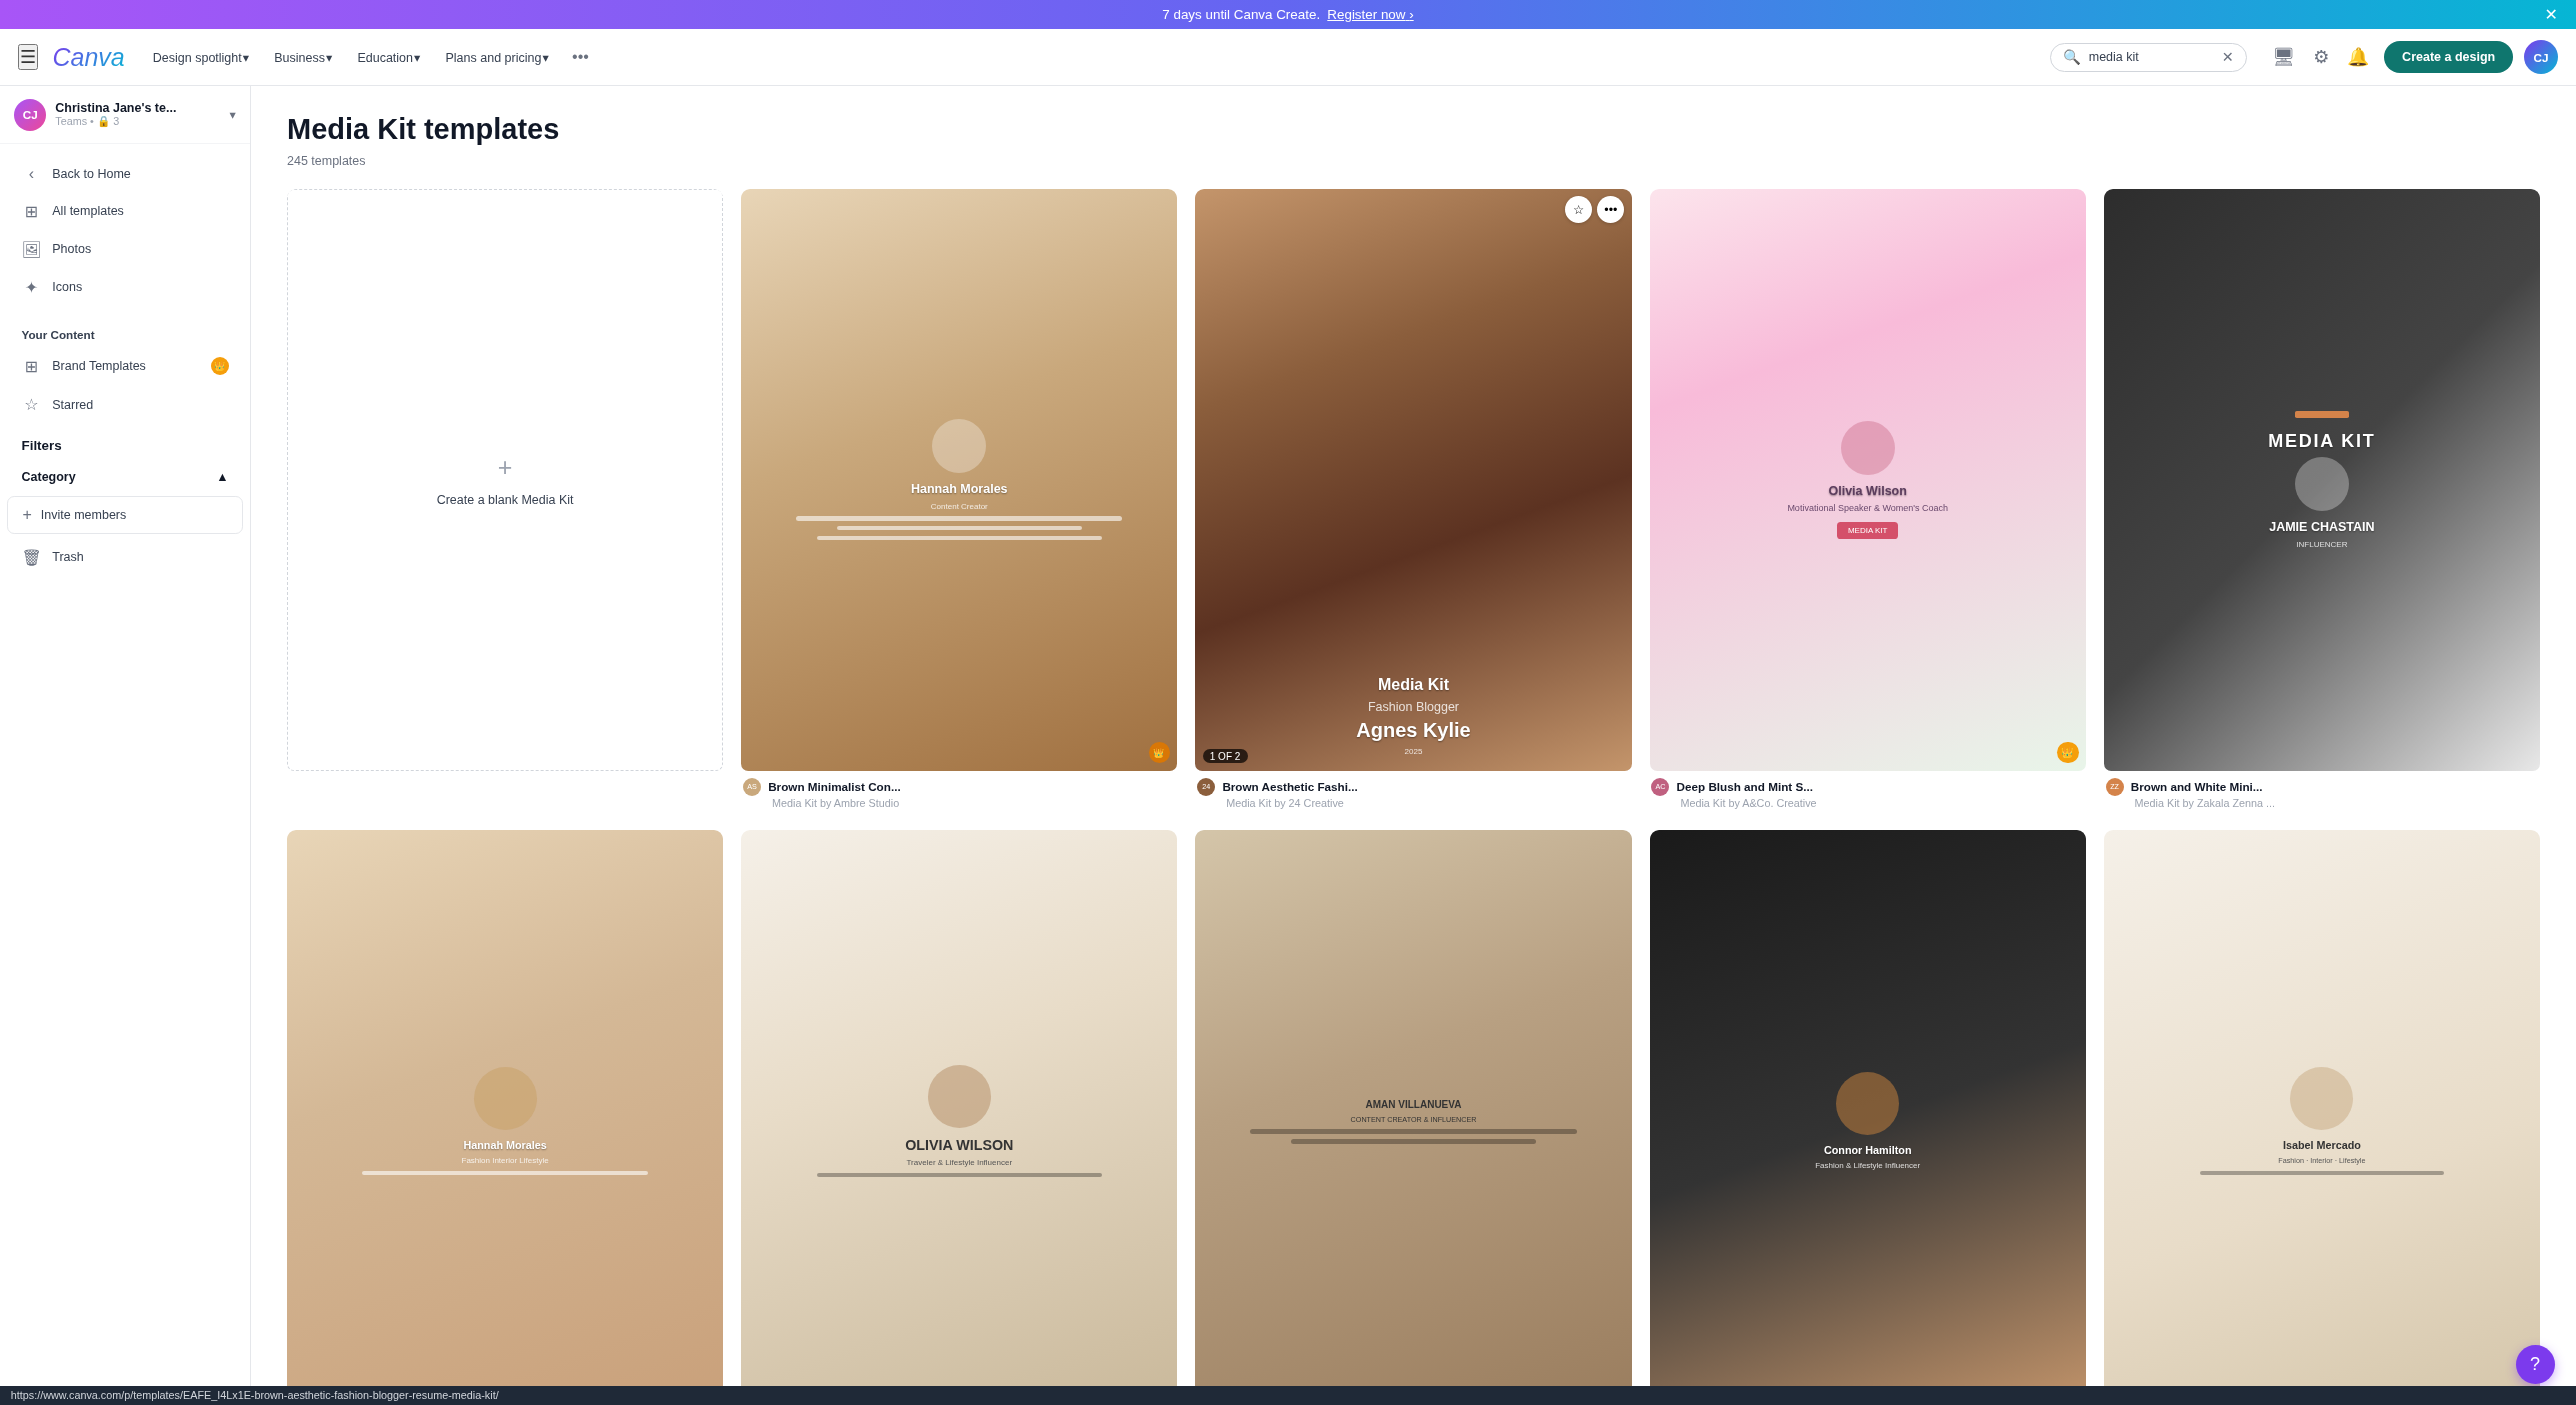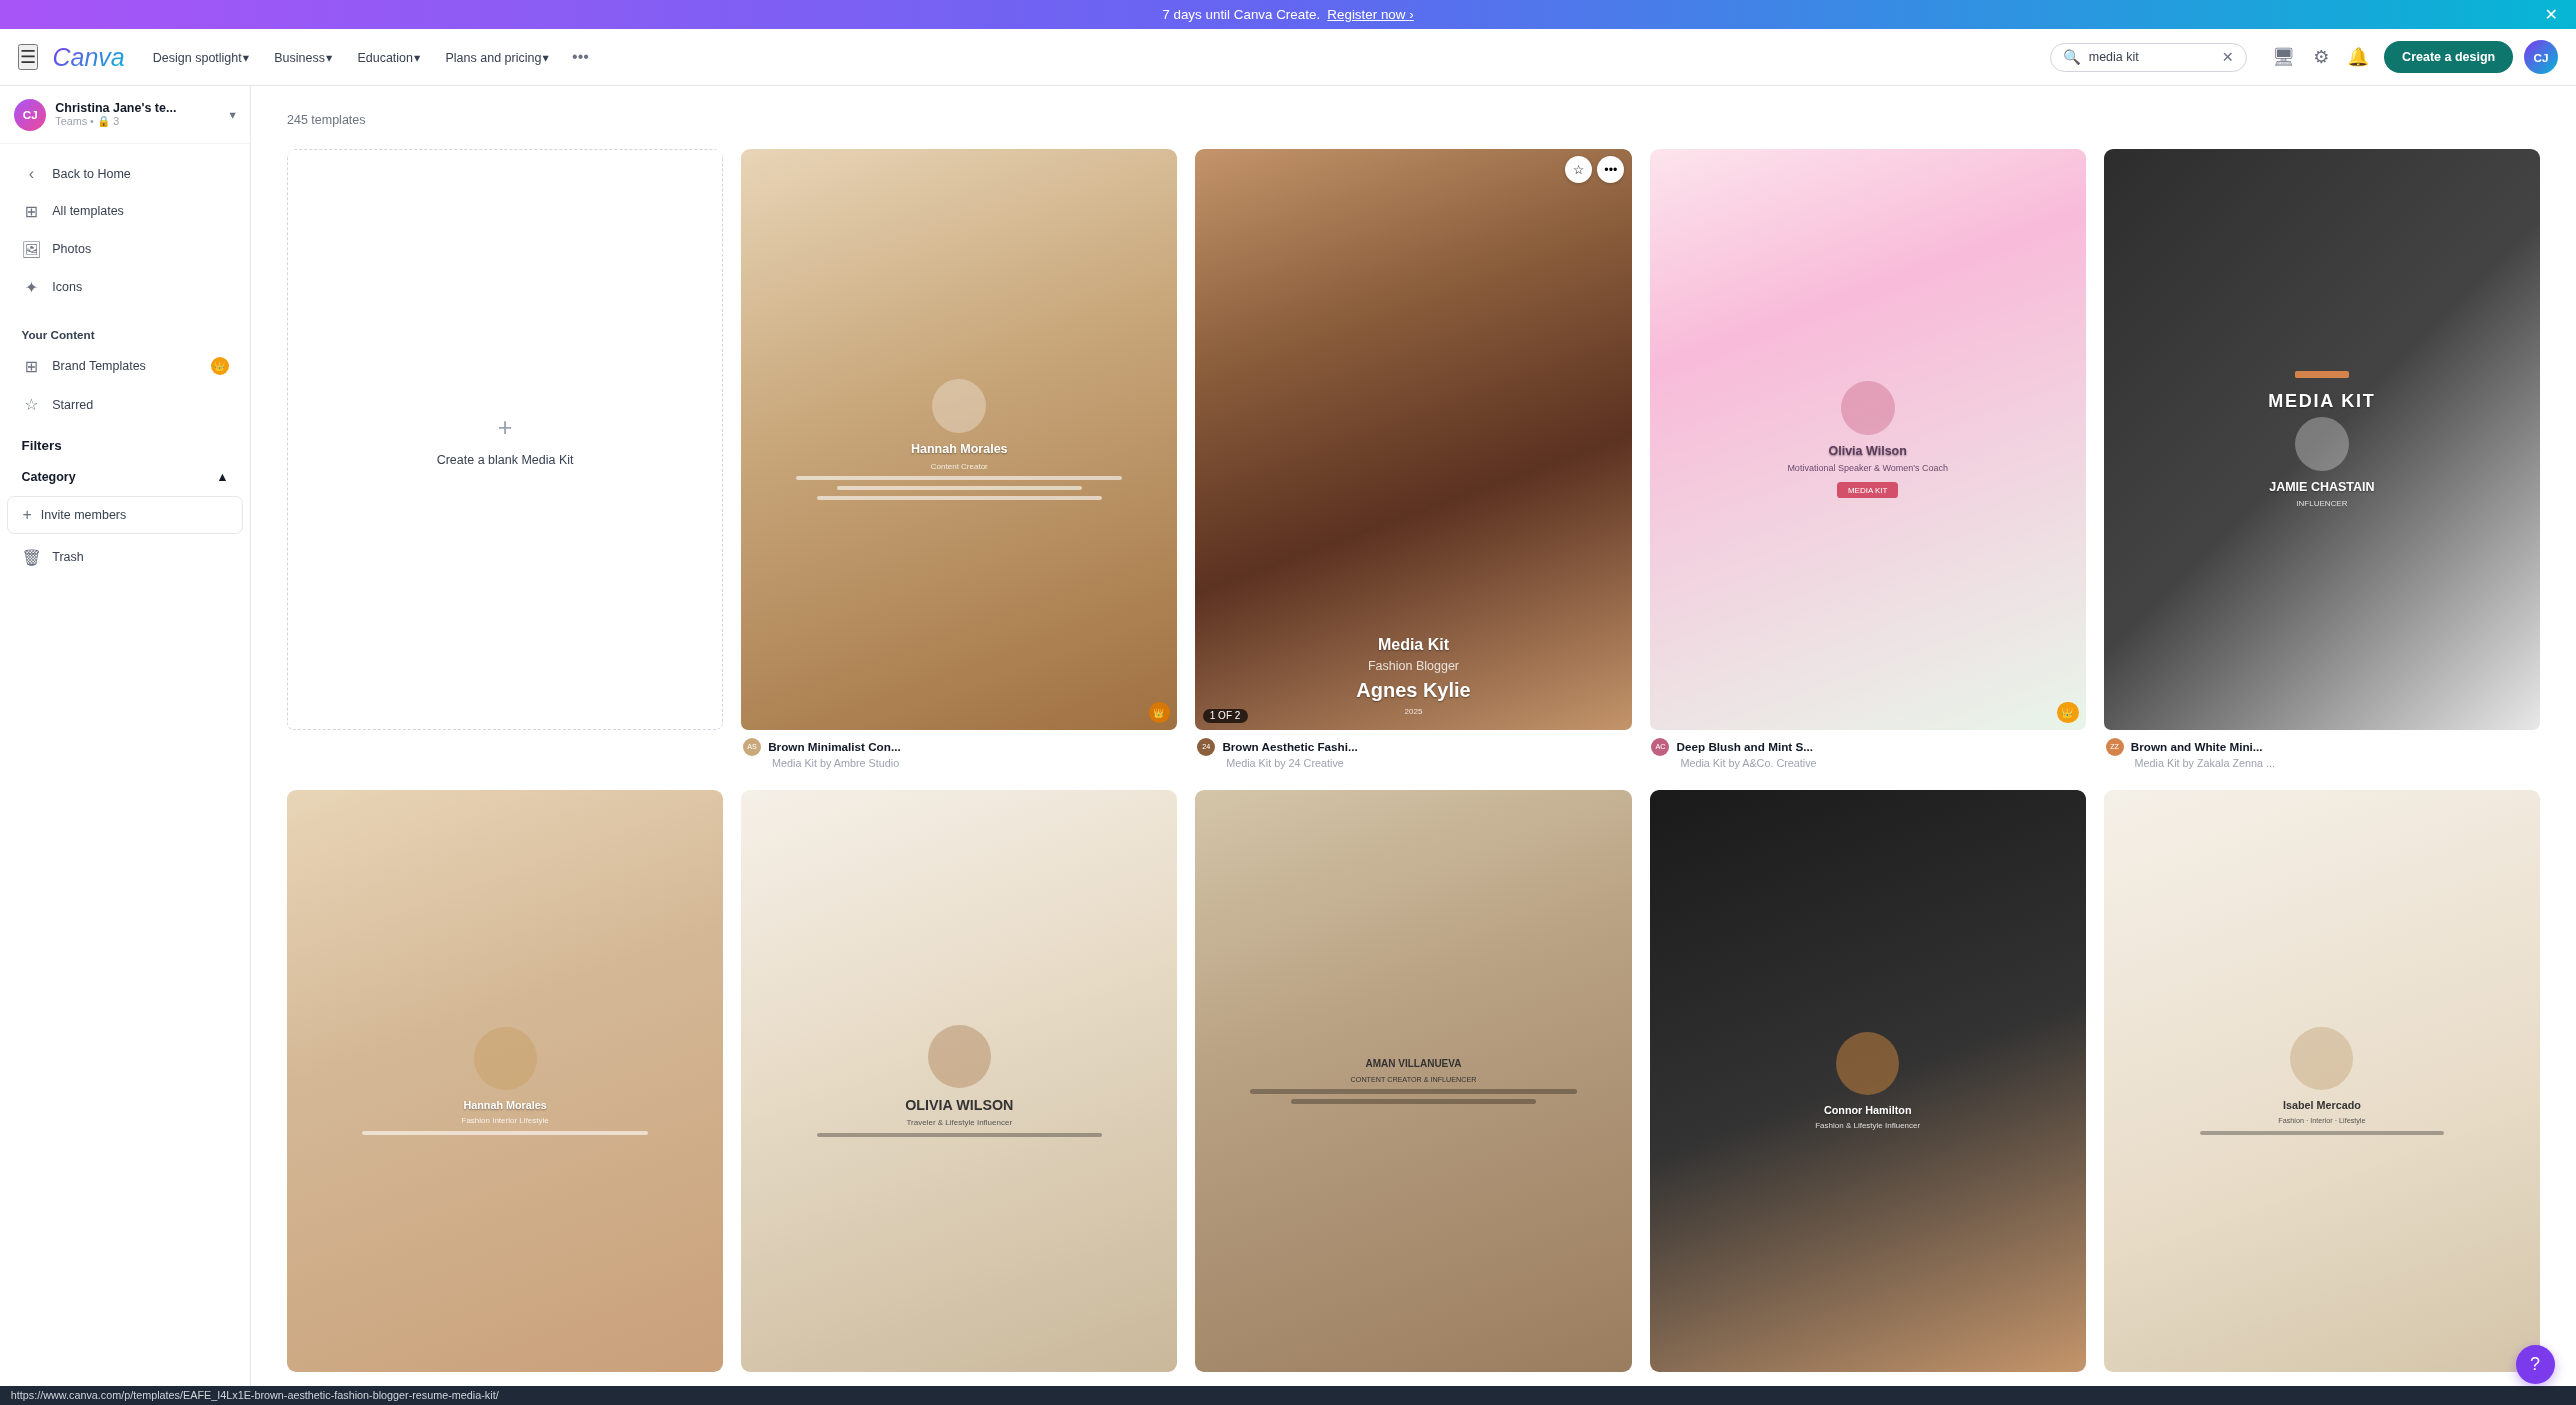--- a/index.html
+++ b/index.html
@@ -516,20 +516,21 @@
 
     <div class="trash-item">
       <span class="sidebar-icon">🗑</span>
       <span>Trash</span>
     </div>
 
   </aside>
 
   <main class="content-area">
 
+    <h1 class="page-title">Media Kit templates</h1>
     <p class="template-count">245 templates</p>
 
     <div class="template-grid">
 
       <div class="template-card">
         <div class="card-image blank-card">
           <span class="plus-icon">+</span>
           <span class="blank-label">Create a blank Media Kit</span>
         </div>
       </div>

